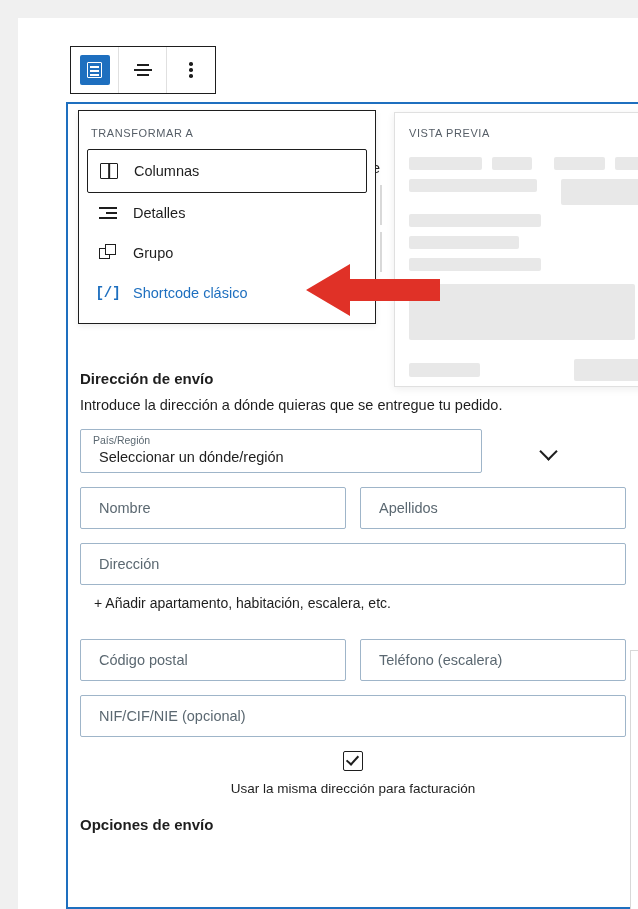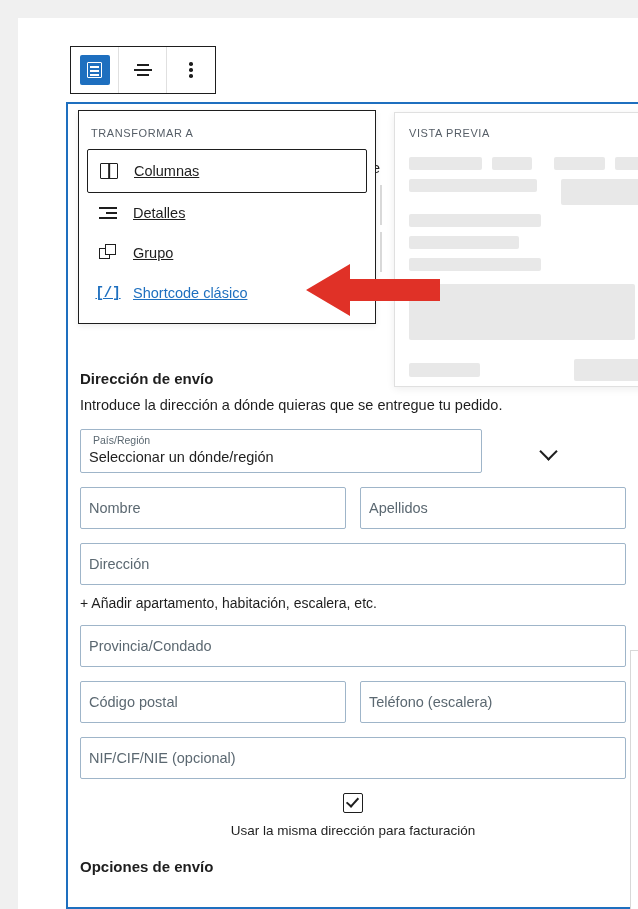--- a/index.html
+++ b/index.html
@@ -170,21 +170,20 @@
     display: flex;
     align-items: center;
     gap: 14px;
     height: 40px;
     margin: 0 8px;
     padding: 0 10px;
     box-sizing: border-box;
     font-size: 14.5px;
     color: #1e1e1e;
     cursor: pointer;
-    text-decoration: underline;
   }
   .transform-item.selected {
     border: 1.5px solid #1e1e1e;
     border-radius: 2px;
     height: 44px;
   }
   .transform-item.link {
     color: #1e6fbf;
   }
   .ti-icon {
@@ -314,21 +313,21 @@
   }
   .field {
     position: relative;
     box-sizing: border-box;
     border: 1px solid #9fb5c9;
     border-radius: 2px;
     height: 42px;
     background: #ffffff;
     display: flex;
     align-items: center;
-    padding: 0 8px;
+    padding: 0 18px;
     font-size: 14.5px;
     color: #5b6871;
   }
   .field.tall {
     height: 44px;
     align-items: flex-end;
     padding-bottom: 7px;
   }
   .field-float-label {
     position: absolute;
@@ -366,21 +365,21 @@
     position: absolute;
     left: 4px; top: 6px;
     width: 11px; height: 11px;
     border-right: 2px solid #1e1e1e;
     border-bottom: 2px solid #1e1e1e;
     transform: rotate(45deg);
   }
   .add-apartment {
     font-size: 14px;
     color: #1e1e1e;
-    margin: -4px 12px 14px 12px;
+    margin: -4px 12px 14px 26px;
   }
   .checkbox-row {
     display: flex;
     align-items: center;
     gap: 10px;
     margin: 6px 12px 20px 12px;
     flex-direction: column;
   }
   .checkbox {
     width: 18px; height: 18px;
@@ -471,21 +470,20 @@
       <div class="field">Apellidos</div>
     </div>
 
     <div class="single">
       <div class="field">Dirección</div>
     </div>
 
     <div class="add-apartment">+ Añadir apartamento, habitación, escalera, etc.</div>
 
     <div class="row">
-      <div class="field">Provincia/Condado</div>
     </div>
 
     <div class="row">
       <div class="field">Código postal</div>
       <div class="field">Teléfono (escalera)</div>
     </div>
 
     <div class="single">
       <div class="field">NIF/CIF/NIE (opcional)</div>
     </div>

